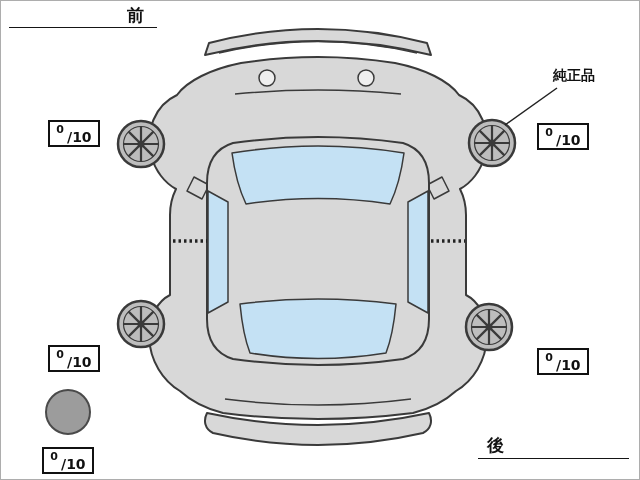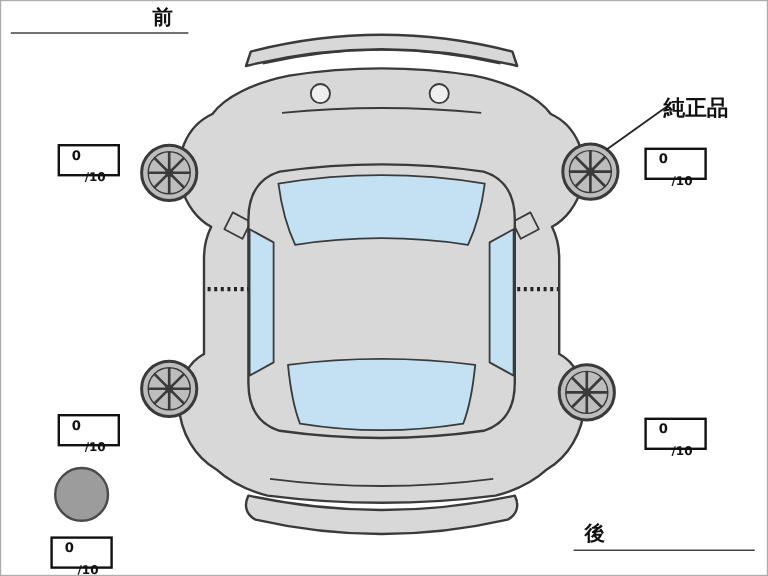--- a/index.html
+++ b/index.html
@@ -28,29 +28,29 @@
   .rim-line{fill:none;stroke:var(--c-outline);stroke-width:1.2;}
   #wheel line{stroke:var(--c-outline);stroke-width:2.2;}
   .hub{fill:var(--c-outline);}
   .spare-fill{fill:var(--c-spare);stroke:#4a4a4a;stroke-width:2;}
   .dotted{fill:none;stroke:#222222;stroke-width:3.5;stroke-dasharray:2.5 3;}
   .pointer{fill:none;stroke:#222222;stroke-width:1.5;}
 
   
   .dir-label{position:absolute;font-size:17px;font-weight:700;line-height:20px;}
   .underline{position:absolute;height:0;border-top:1.5px solid #151515;}
-  .genuine-label{position:absolute;font-size:18px;font-weight:700;line-height:16px;margin-top:16px;}
+  .genuine-label{position:absolute;font-size:14px;font-weight:700;line-height:16px;}
 
   .score-box{
     position:absolute;width:52px;height:27px;background:#ffffff;
     border:2px solid #111111;box-sizing:border-box;
     display:flex;align-items:center;justify-content:center;gap:3px;
   }
   .score-box .num{font-size:11px;font-weight:700;position:relative;top:-4px;}
-  .score-box .den{font-size:10px;font-weight:700;position:relative;top:15px;}
+  .score-box .den{font-size:14px;font-weight:700;position:relative;top:3px;}
 </style>
 </head>
 <body>
 
 <div class="canvas">
 
   <svg class="diagram-svg" width="640" height="480" viewBox="0 0 640 480">
     <defs>
       <g id="wheel">
         <circle r="23" class="tire-fill"></circle>

